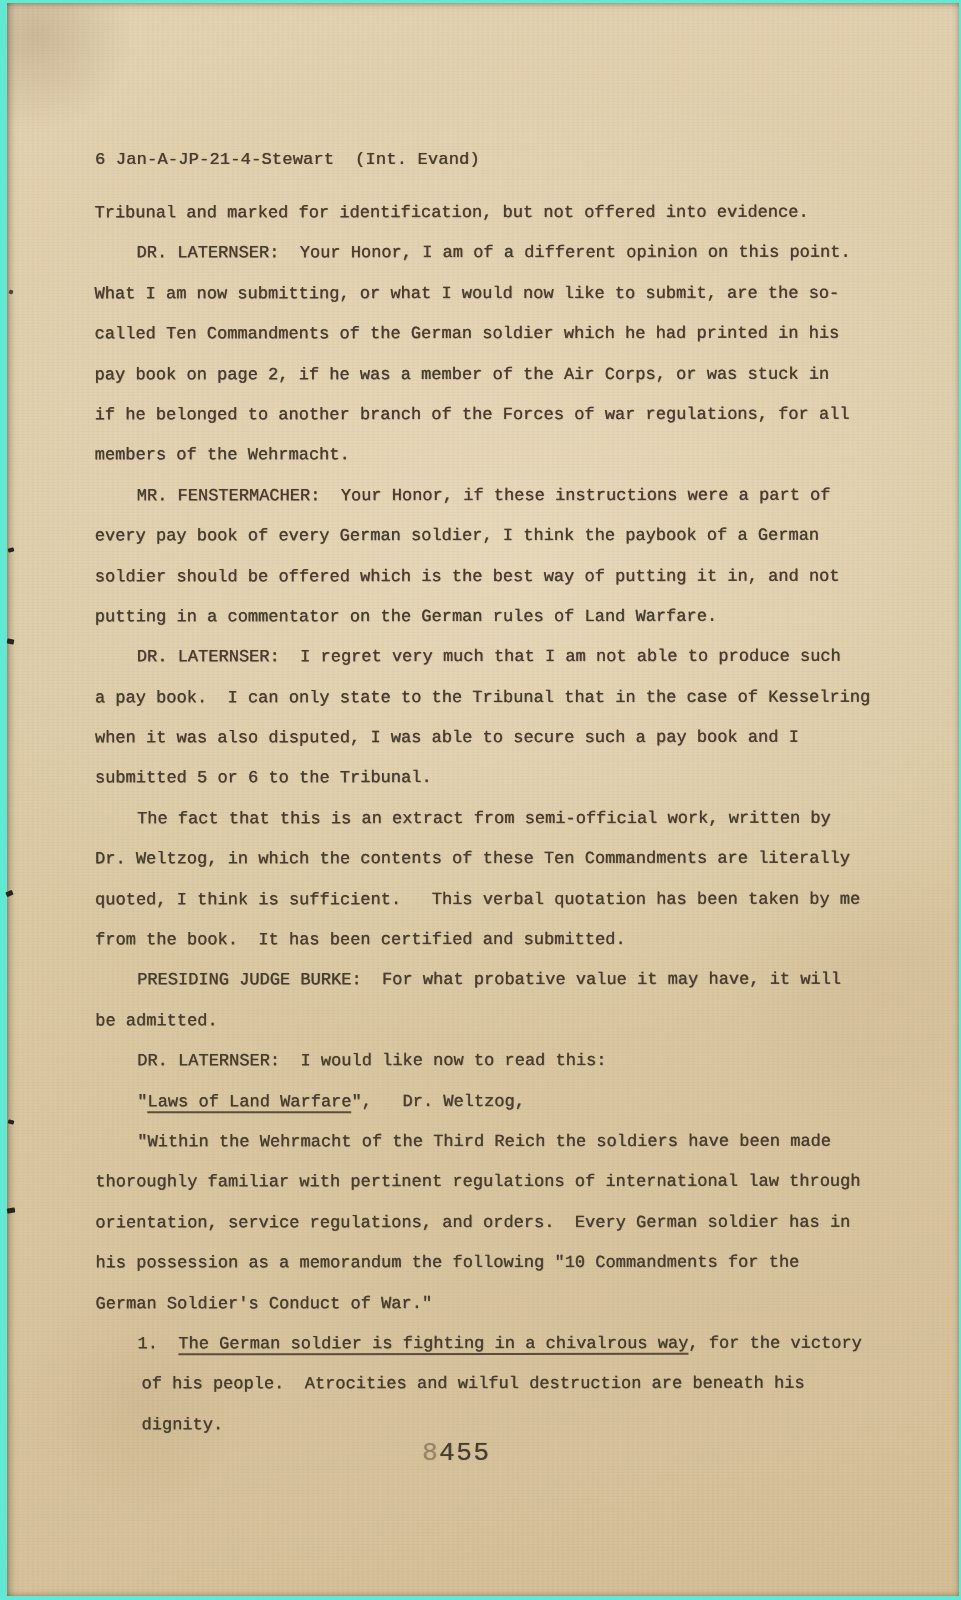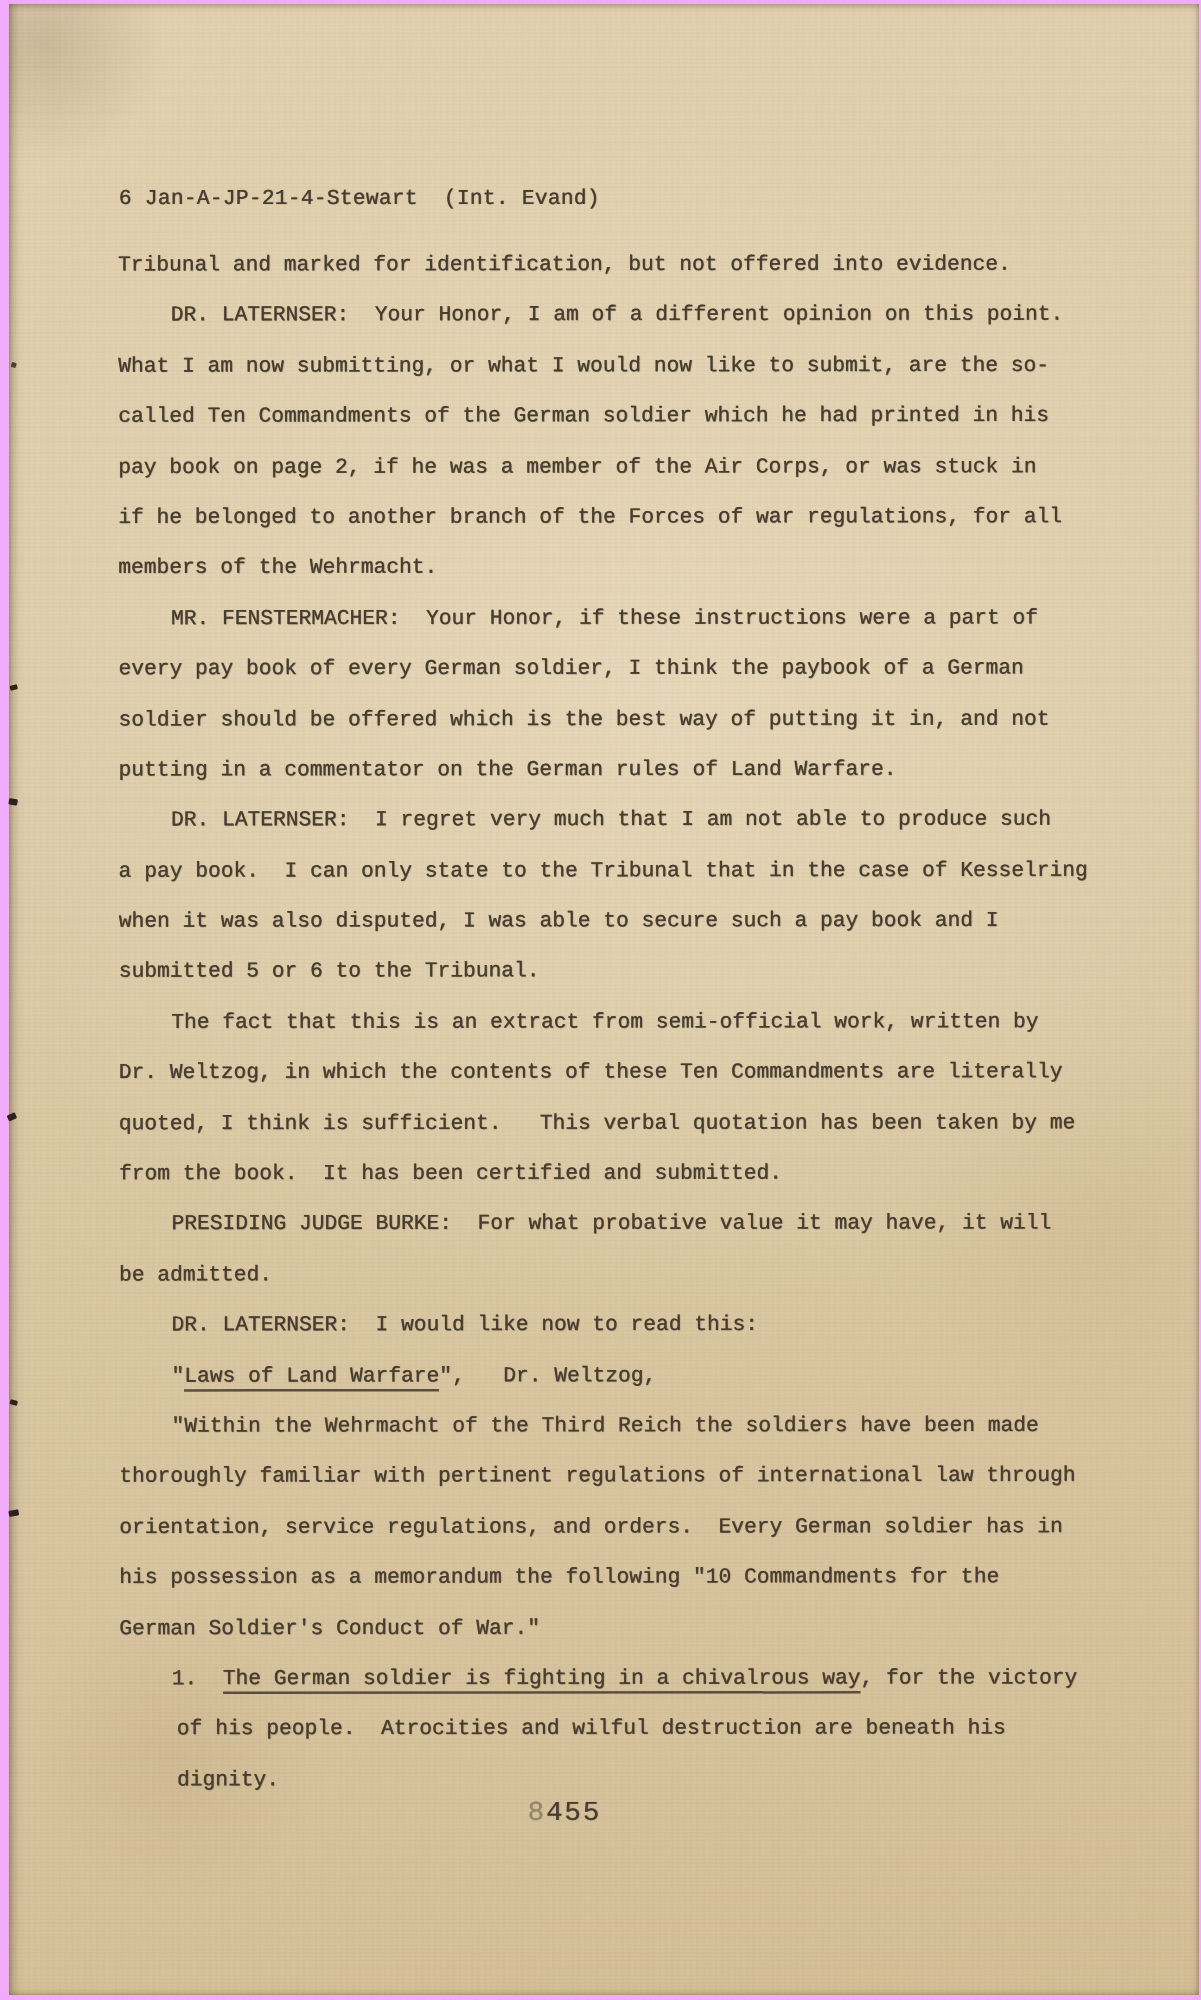--- a/index.html
+++ b/index.html
@@ -5,21 +5,21 @@
   html,body{margin:0;padding:0;}
   body{
     width:961px;height:1600px;
     background:#201c17;
     position:relative;
     overflow:hidden;
     font-family:"Liberation Mono","DejaVu Sans Mono",monospace;
   }
   .scan{
     position:absolute;inset:0;
-    background:#f0abfc;
+    background:#5eead4;
   }
   
   .paper{
     position:absolute;
     left:7px;top:3px;right:2px;bottom:4px;
     background:
       radial-gradient(ellipse 900px 700px at 55% 35%, rgba(255,248,228,0.30), rgba(255,248,228,0) 70%),
       radial-gradient(circle 120px at 3% 2%, rgba(90,70,45,0.18), rgba(90,70,45,0) 80%),
       radial-gradient(circle 160px at 14% 88%, rgba(140,108,66,0.10), rgba(140,108,66,0) 75%),
       radial-gradient(circle 200px at 92% 62%, rgba(150,120,75,0.08), rgba(150,120,75,0) 80%),
@@ -68,21 +68,21 @@
     white-space:pre;
     transform:rotate(-0.05deg);
   }
   .line{height:40.4px;}
   .u{
     border-bottom:2px solid rgba(68,56,42,0.85);
     padding-bottom:0px;
   }
   .pageno{
     position:absolute;left:422px;top:1438px;
-    font-size:22px;letter-spacing:1.5px;
+    font-size:26px;letter-spacing:1.5px;
     color:#4d4234;
     text-shadow:0.4px 0.3px 0.8px rgba(77,66,52,0.7);
   }
   .pageno .faint{opacity:0.45;}
 </style>
 </head>
 <body>
 
 <div class="scan">
   <div class="paper" style="--paper: #dccaa6;">

